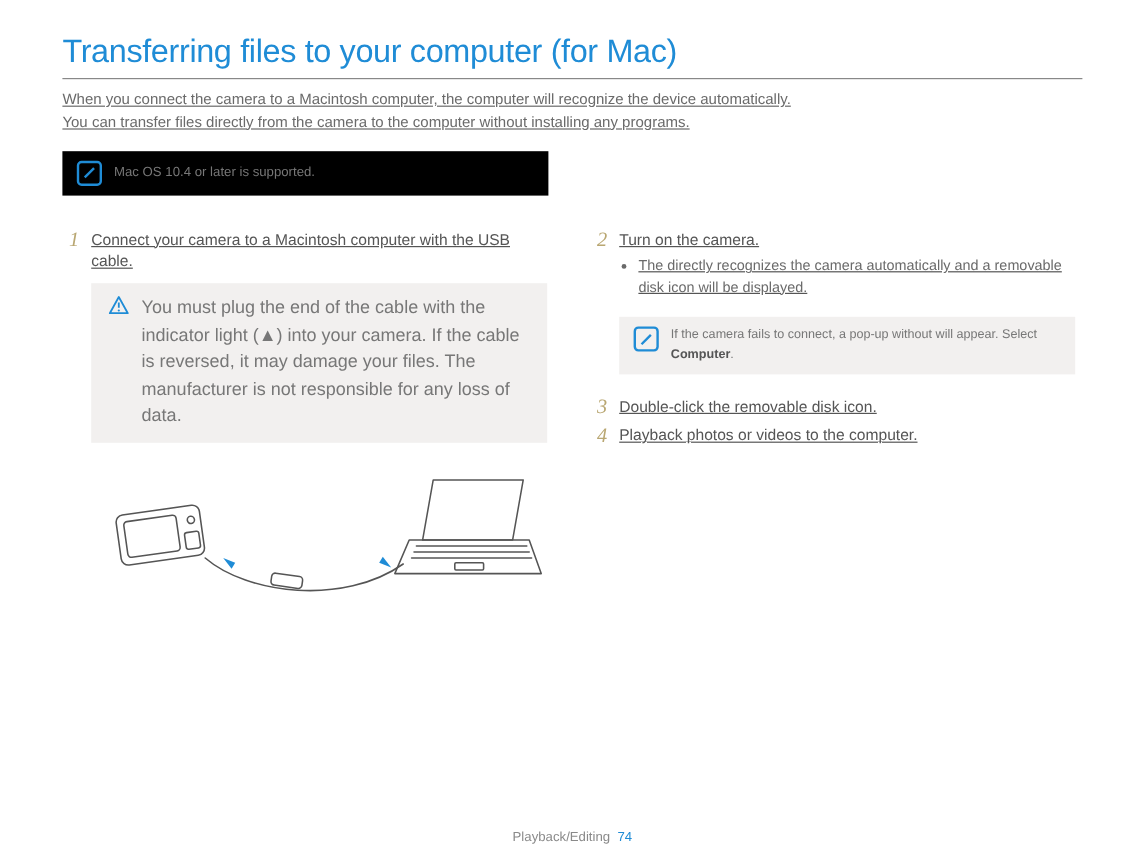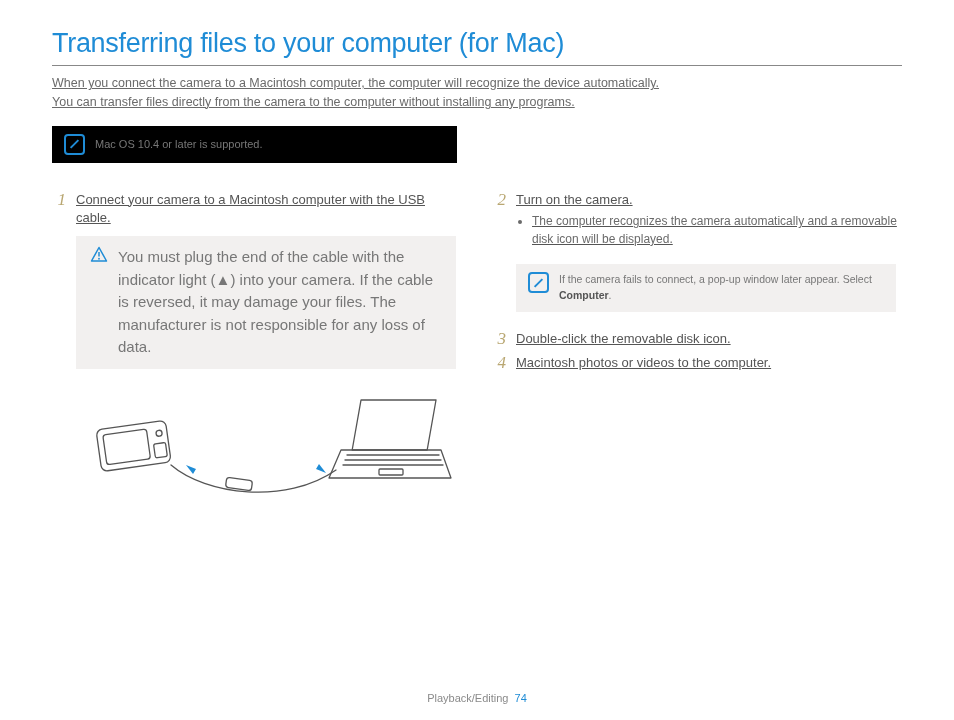--- a/index.html
+++ b/index.html
@@ -84,37 +84,37 @@
         </g>
       </svg>
     </div>
 
     <div class="col">
       <div class="step">
         <div class="stepnum">2</div>
         <div class="stepbody">
           <div>Turn on the camera.</div>
           <ul class="bullets">
-            <li>The computer recognizes the camera automatically and a removable disk icon will be displayed.</li>
+            <li>The directly recognizes the camera automatically and a removable disk icon will be displayed.</li>
           </ul>
         </div>
       </div>
       <div class="notebox2">
         <span class="noteicon"></span>
         <span>
-          <span>If the camera fails to connect, a pop-up window later appear. Select </span><b>Computer</b><span>.</span>
+          <span>If the camera fails to connect, a pop-up without will appear. Select </span><b>Computer</b><span>.</span>
         </span>
       </div>
       <div class="step" style="margin-top:18px;">
         <div class="stepnum">3</div>
         <div class="stepbody">Double-click the removable disk icon.</div>
       </div>
       <div class="step">
         <div class="stepnum">4</div>
-        <div class="stepbody">Macintosh photos or videos to the computer.</div>
+        <div class="stepbody">Playback photos or videos to the computer.</div>
       </div>
     </div>
   </div>
 
   <div class="footer">
     <span>Playback/Editing</span>&nbsp;
     <span class="pg">74</span>
   </div>
 </div>
 

